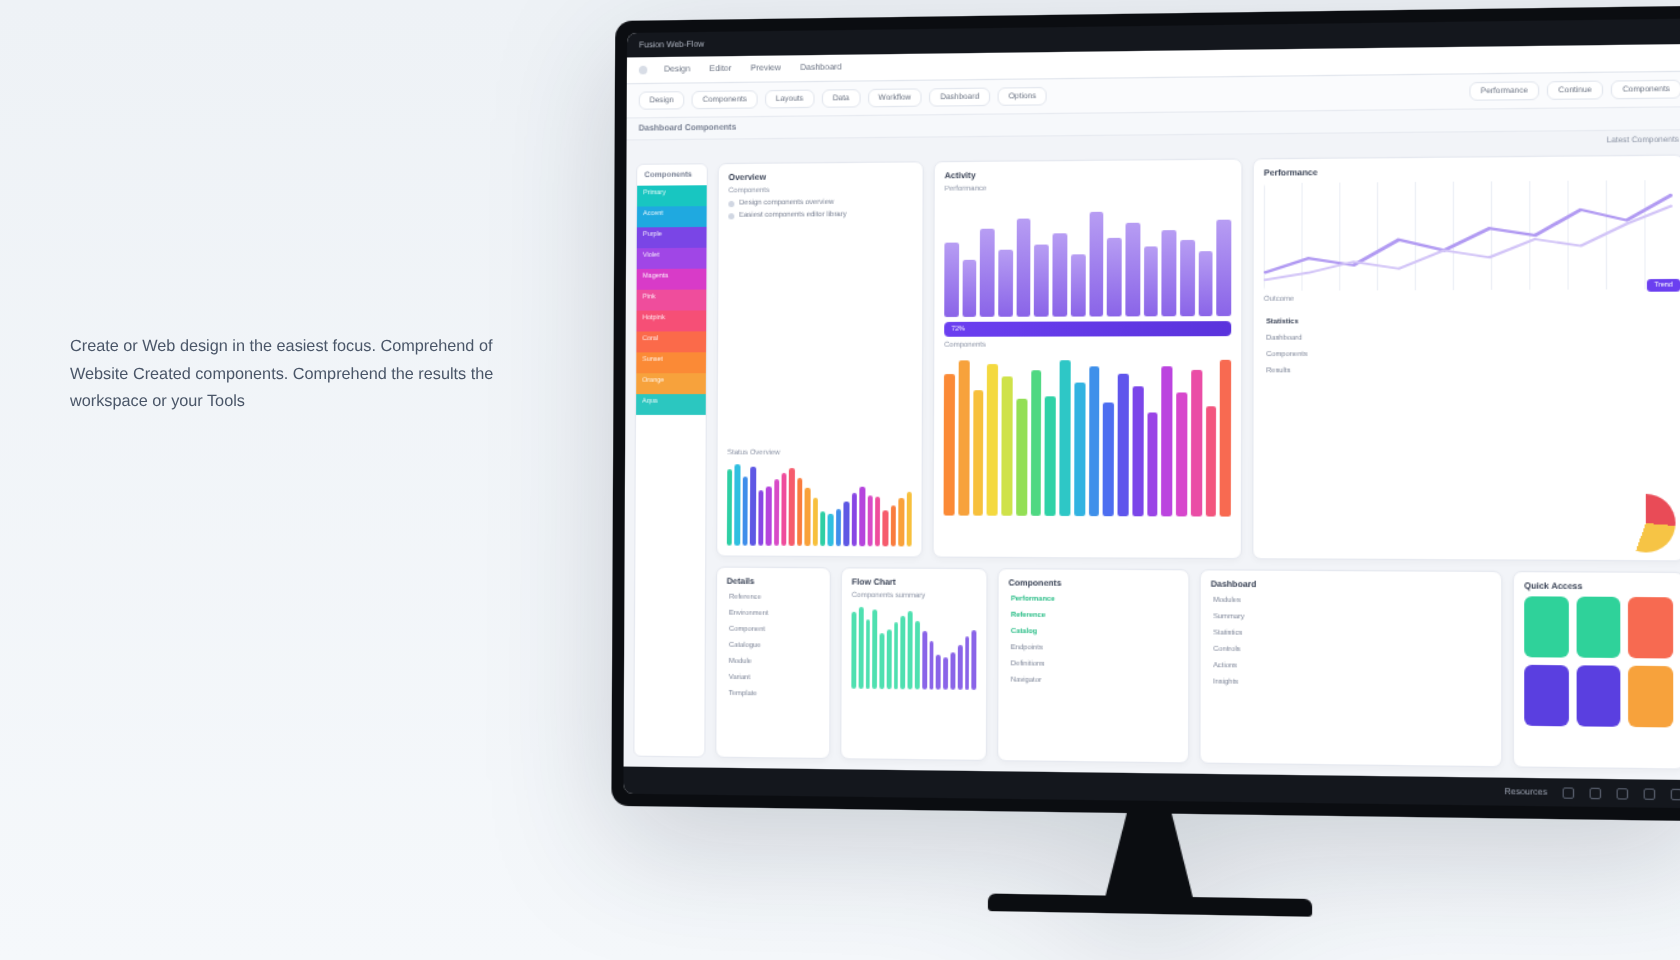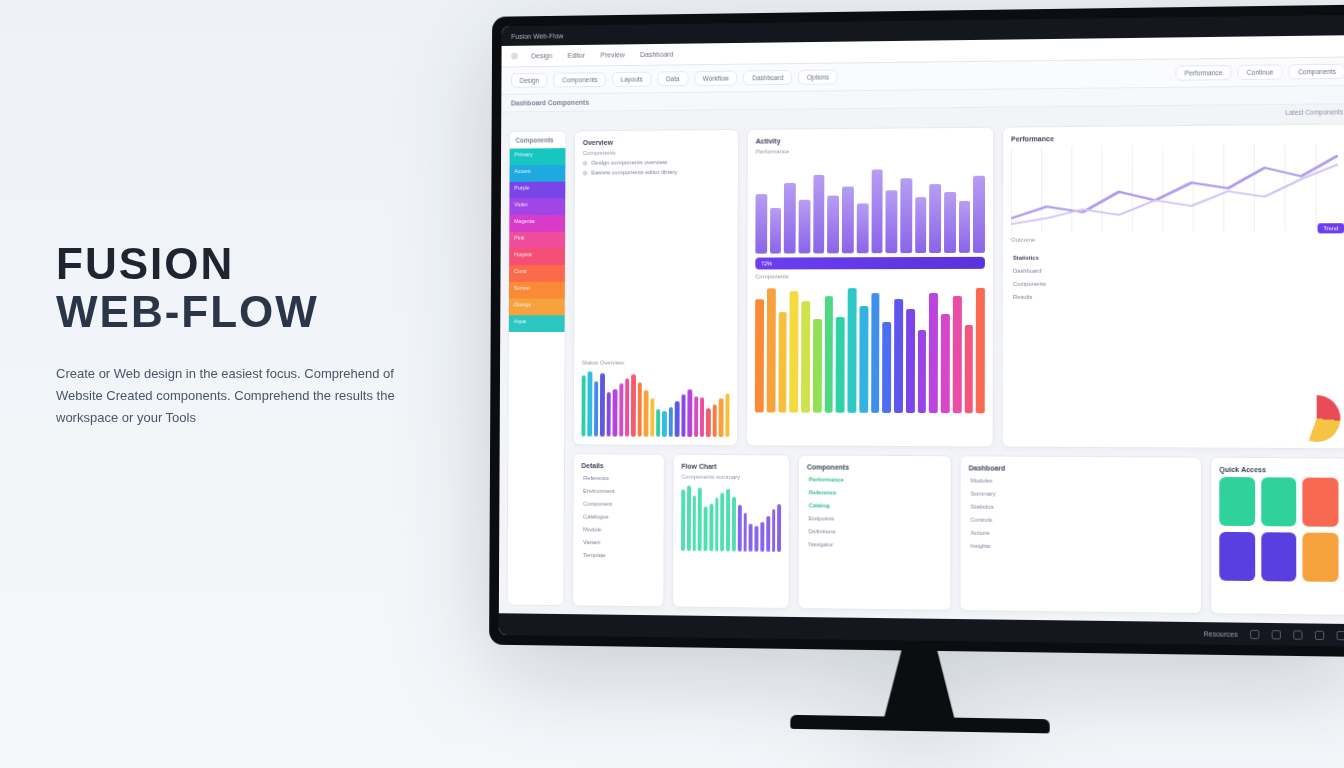--- a/index.html
+++ b/index.html
@@ -208,24 +208,20 @@
   }
   .appbar .aicon {
     width: 9px; height: 9px; border: 1px solid #6f7789; border-radius: 2px;
     opacity: .7;
   }
 </style>
 </head>
 <body>
 
 <div class="hero">
-  <h1>
-    <span>FUSION</span><br>
-    <span class="line2">WEB-FLOW</span>
-  </h1>
   <p>Create or Web design in the easiest focus. Comprehend of Website Created components. Comprehend the results the workspace or your Tools</p>
 </div>
 
 <div class="monitor">
   <div class="bezel">
     <div class="screen">
 
       <div class="titlebar">
         <span>Fusion Web-Flow</span>
       </div>

